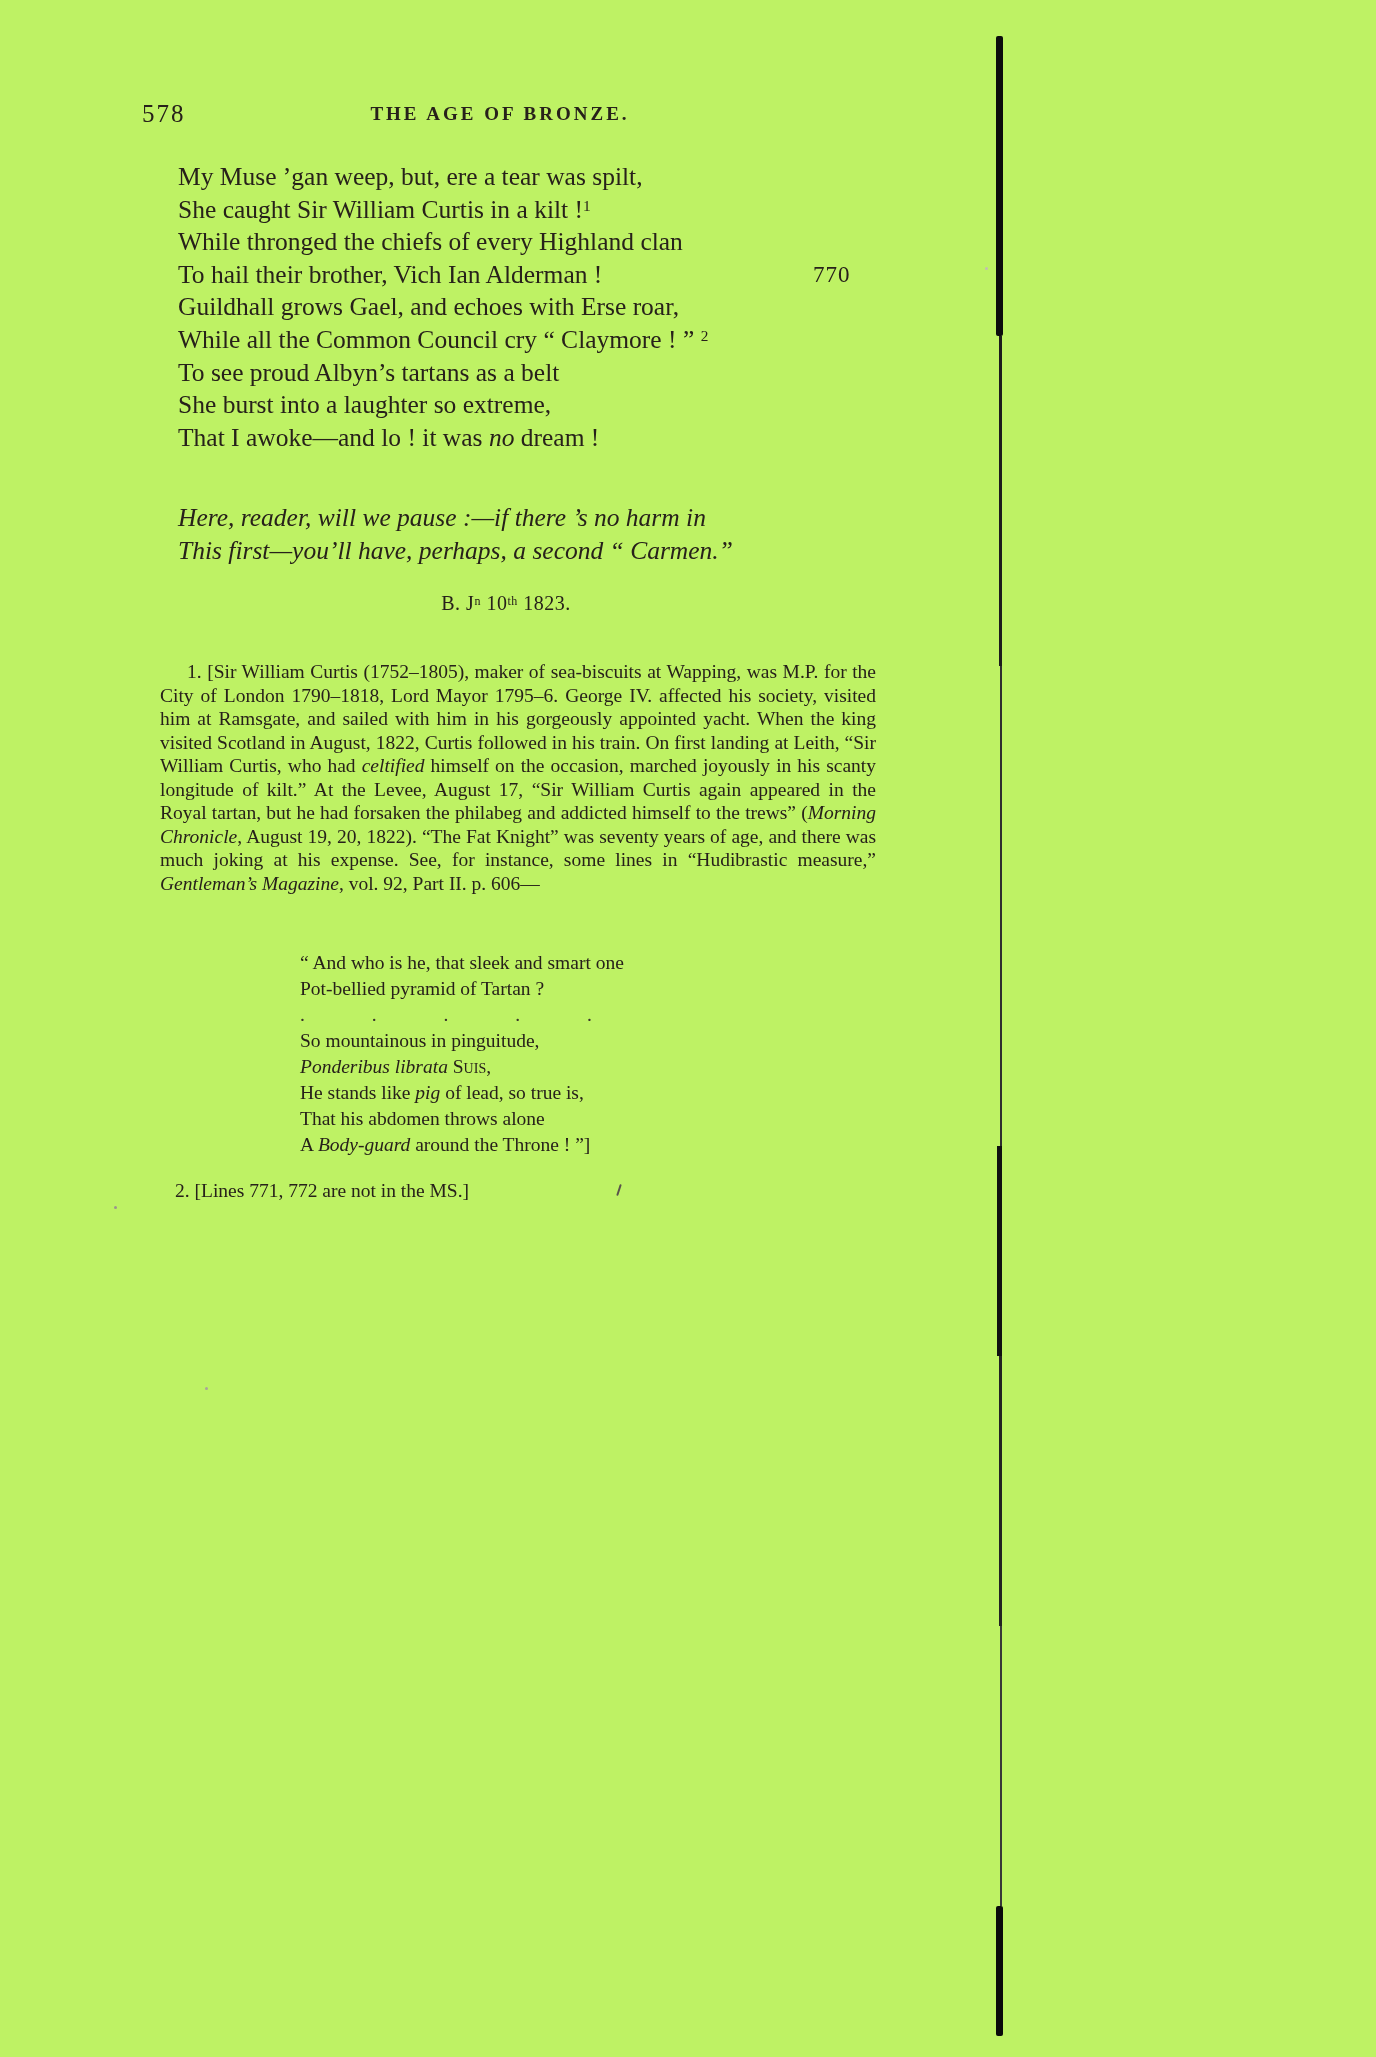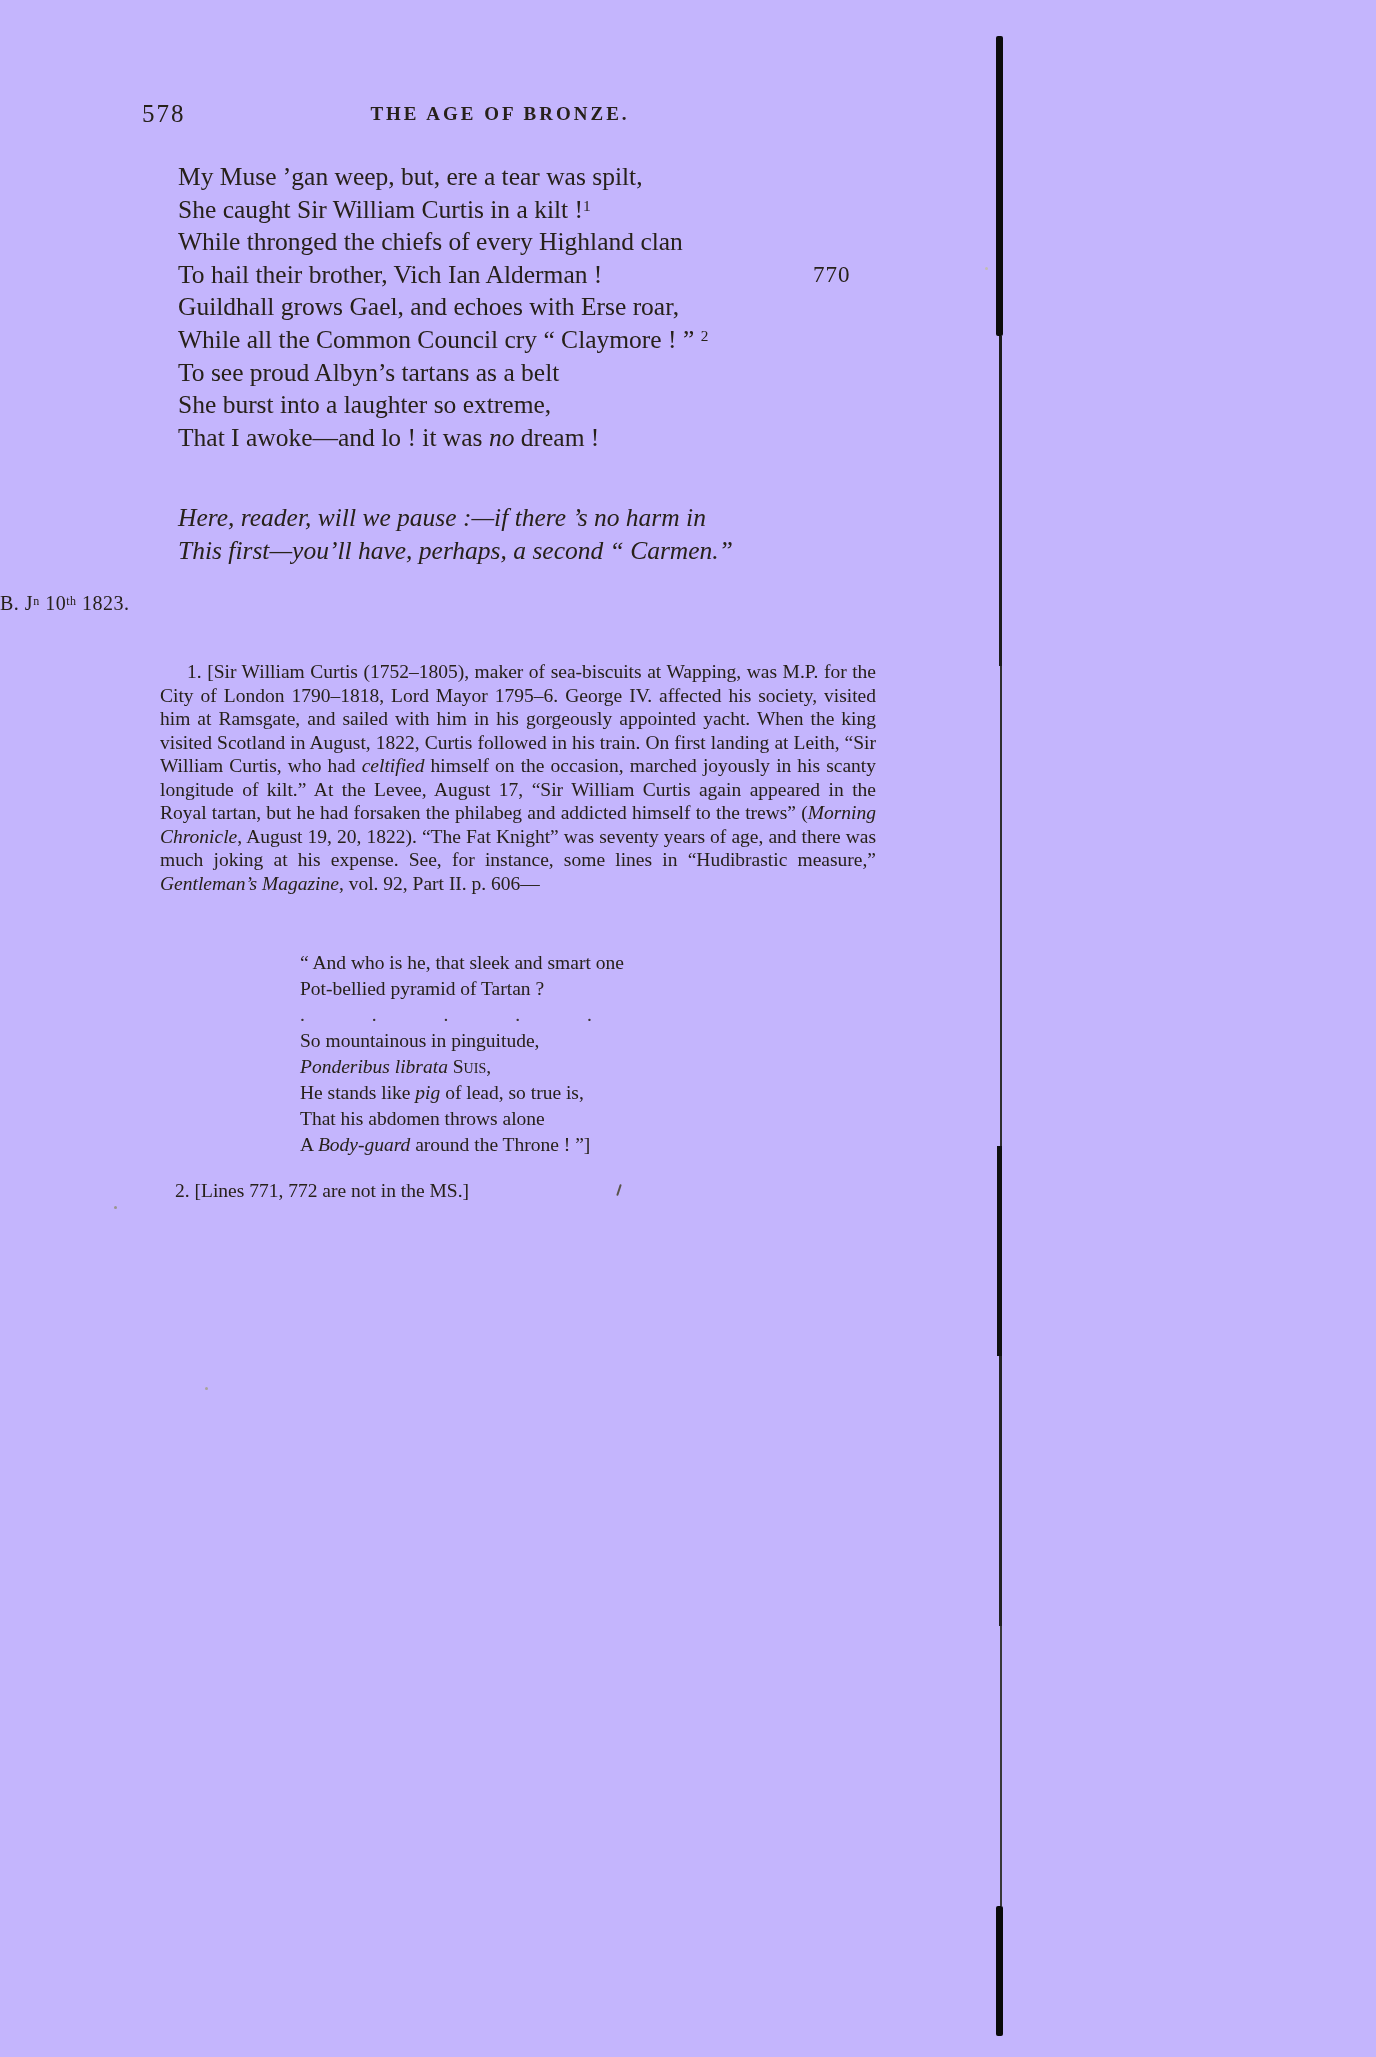--- a/index.html
+++ b/index.html
@@ -4,21 +4,21 @@
 <style>
   html, body { margin: 0; padding: 0; }
   body {
     background: #e9e7e0;
     font-family: "Liberation Serif", "DejaVu Serif", serif;
   }
   .page {
     position: relative;
     width: 1376px;
     height: 2057px;
-    background: #c4b5fd;
+    background: #bef264;
     color: #27211a;
     overflow: hidden;
   }
   
   .pageno {
     position: absolute;
     left: 142px; top: 100px;
     font-size: 25px;
     letter-spacing: 2px;
   }
@@ -44,20 +44,21 @@
   .lineno {
     position: absolute;
     left: 813px; top: 262px;
     font-size: 23px;
     letter-spacing: 1px;
   }
   .dateline {
     position: absolute;
     left: 0; top: 592px;
     width: 1012px;
+    text-align: center;
     font-size: 20px;
     letter-spacing: 0.5px;
   }
   sup {
     font-size: 0.6em;
     line-height: 0;
     position: relative;
     top: -0.45em;
     vertical-align: baseline;
   }

